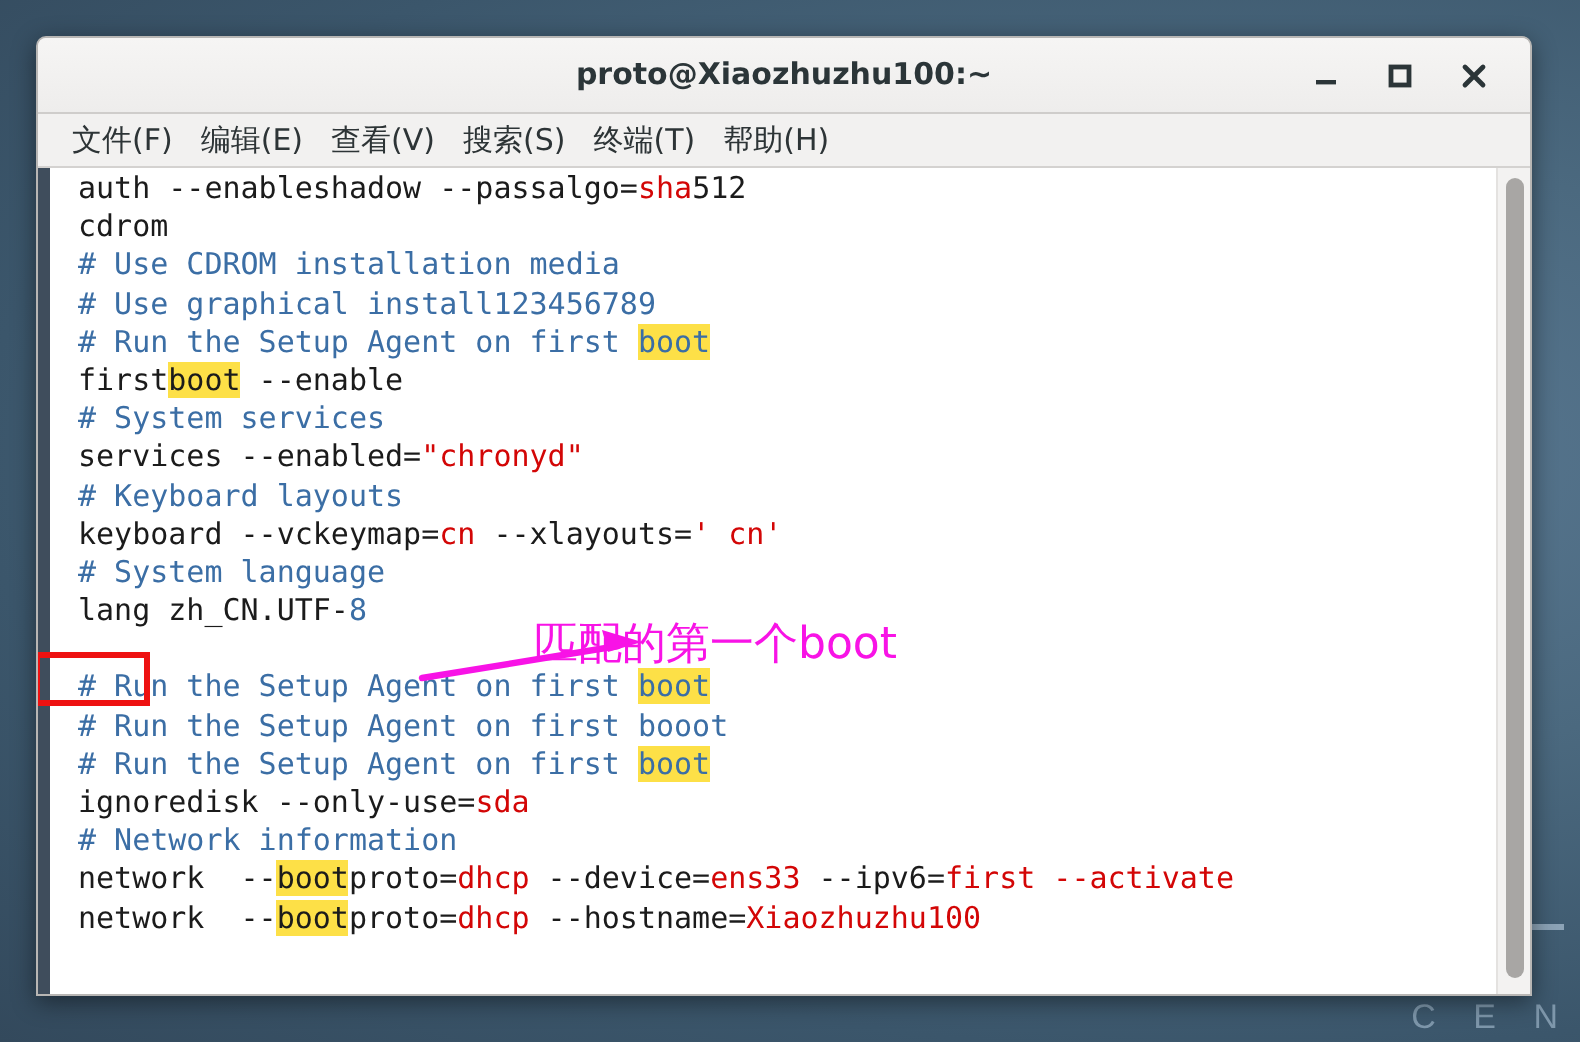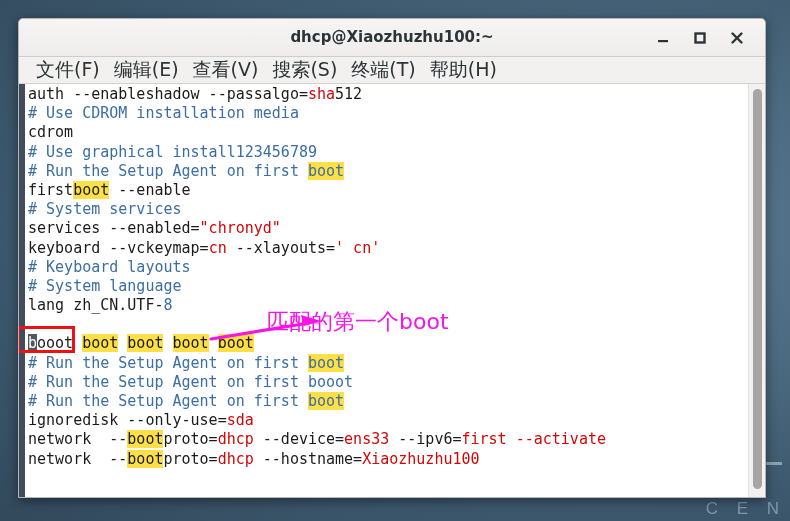--- a/index.html
+++ b/index.html
@@ -94,21 +94,21 @@
     height: 27px;
     background: #f2f1f0;
     border-bottom: 1px solid #d4d2d0;
     display: flex;
     align-items: center;
     padding-left: 10px;
     box-sizing: border-box;
   }
   .menu-item {
     font-family: "DejaVu Sans", sans-serif;
-    font-size: 19px;
+    font-size: 15px;
     color: #2d3436;
     padding: 2px 7px;
     white-space: nowrap;
     cursor: default;
   }
 
   
   #term-wrap {
     position: relative;
     height: 414px;
@@ -146,21 +146,21 @@
     top: 5px;
     width: 9px;
     height: 400px;
     border-radius: 5px;
     background: #a8a6a4;
   }
 
   .line {
     white-space: pre;
     height: 19.2px;
-    padding-left: 3px;
+    padding-left: 14px;
     color: #222222;
   }
   .cmt   { color: #3b6ea5; }
   .val   { color: #d30606; }
   .plain { color: #1b1b1b; }
   .hl    { background: #fde047; }
   .cursor {
     background: #52585c;
     color: #ffffff;
   }
@@ -214,21 +214,21 @@
 <body>
 
 <div id="desktop">
 
   <div id="wm-dash"></div>
   <div id="watermark">C E N</div>
 
   <div id="window">
 
     <div id="titlebar">
-      <div id="title-text">dhcp@Xiaozhuzhu100:~</div>
+      <div id="title-text">proto@Xiaozhuzhu100:~</div>
 
       <div class="winbtn" id="btn-min">
         <svg width="20" height="20" viewBox="0 0 20 20">
           <rect x="5" y="12" width="10" height="2.2" fill="#2b3538"></rect>
         </svg>
       </div>
 
       <div class="winbtn" id="btn-max">
         <svg width="20" height="20" viewBox="0 0 20 20">
           <rect x="5.5" y="5.5" width="9" height="9" fill="none" stroke="#2b3538" stroke-width="2.4"></rect>
@@ -252,55 +252,55 @@
     </div>
 
     <div id="term-wrap">
 
       <div id="term-leftbar"></div>
 
       <div id="terminal">
 
         <div class="line"><span class="plain">auth --enableshadow --passalgo=</span><span class="val">sha</span><span class="plain">512</span></div>
 
+        <div class="line"><span class="plain">cdrom</span></div>
+
         <div class="line"><span class="cmt"># Use CDROM installation media</span></div>
 
-        <div class="line"><span class="plain">cdrom</span></div>
-
         <div class="line"><span class="cmt"># Use graphical install123456789</span></div>
 
 
         <div class="line"><span class="cmt"># Run the Setup Agent on first </span><span class="cmt hl">boot</span></div>
 
         <div class="line"><span class="plain">first</span><span class="plain hl">boot</span><span class="plain"> --enable</span></div>
 
         <div class="line"><span class="cmt"># System services</span></div>
 
         <div class="line"><span class="plain">services --enabled=</span><span class="val">"chronyd"</span></div>
 
+        <div class="line"><span class="cmt"># Keyboard layouts</span></div>
+
         <div class="line"><span class="plain">keyboard --vckeymap=</span><span class="val">cn</span><span class="plain"> --xlayouts=</span><span class="val">' cn'</span></div>
 
-        <div class="line"><span class="cmt"># Keyboard layouts</span></div>
-
         <div class="line"><span class="cmt"># System language</span></div>
 
         <div class="line"><span class="plain">lang zh_CN.UTF-</span><span class="cmt">8</span></div>
 
         <div class="line"><span></span></div>
 
-        <div class="line"><span class="cursor">b</span><span class="plain">ooot</span><span class="plain"> </span><span class="plain hl">boot</span><span class="plain"> </span><span class="plain hl">boot</span><span class="plain"> </span><span class="plain hl">boot</span><span class="plain"> </span><span class="plain hl">boot</span></div>
 
         <div class="line"><span class="cmt"># Run the Setup Agent on first </span><span class="cmt hl">boot</span></div>
 
         <div class="line"><span class="cmt"># Run the Setup Agent on first booot</span></div>
 
         <div class="line"><span class="cmt"># Run the Setup Agent on first </span><span class="cmt hl">boot</span></div>
 
         <div class="line"><span class="plain">ignoredisk --only-use=</span><span class="val">sda</span></div>
 
+        <div class="line"><span class="cmt"># Network information</span></div>
 
         <div class="line"><span class="plain">network  --</span><span class="plain hl">boot</span><span class="plain">proto=</span><span class="val">dhcp</span><span class="plain"> --device=</span><span class="val">ens33</span><span class="plain"> --ipv6=</span><span class="val">first</span><span class="val"> --activate</span></div>
 
         <div class="line"><span class="plain">network  --</span><span class="plain hl">boot</span><span class="plain">proto=</span><span class="val">dhcp</span><span class="plain"> --hostname=</span><span class="val">Xiaozhuzhu100</span></div>
 
         <div id="statusline">
           
           
           
         </div>

